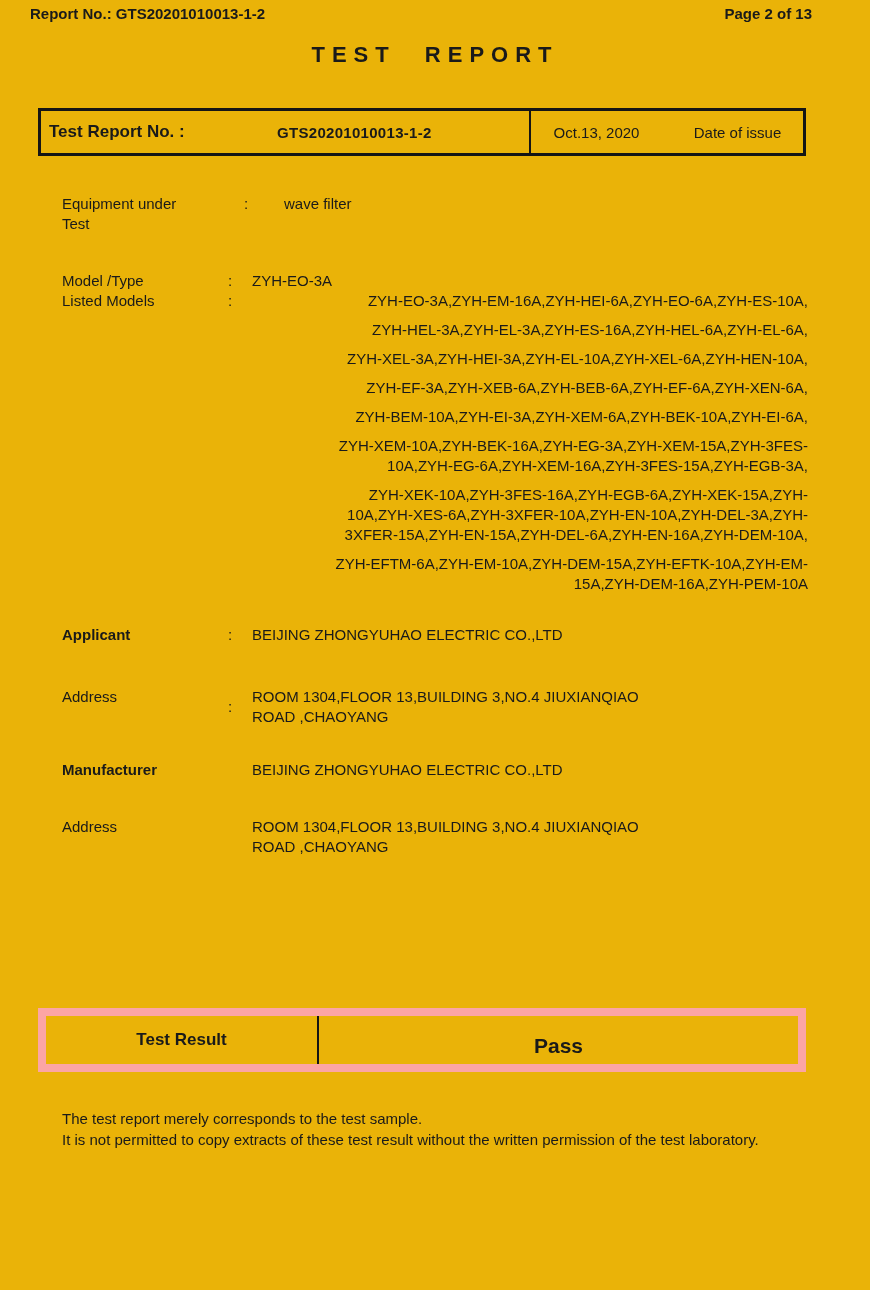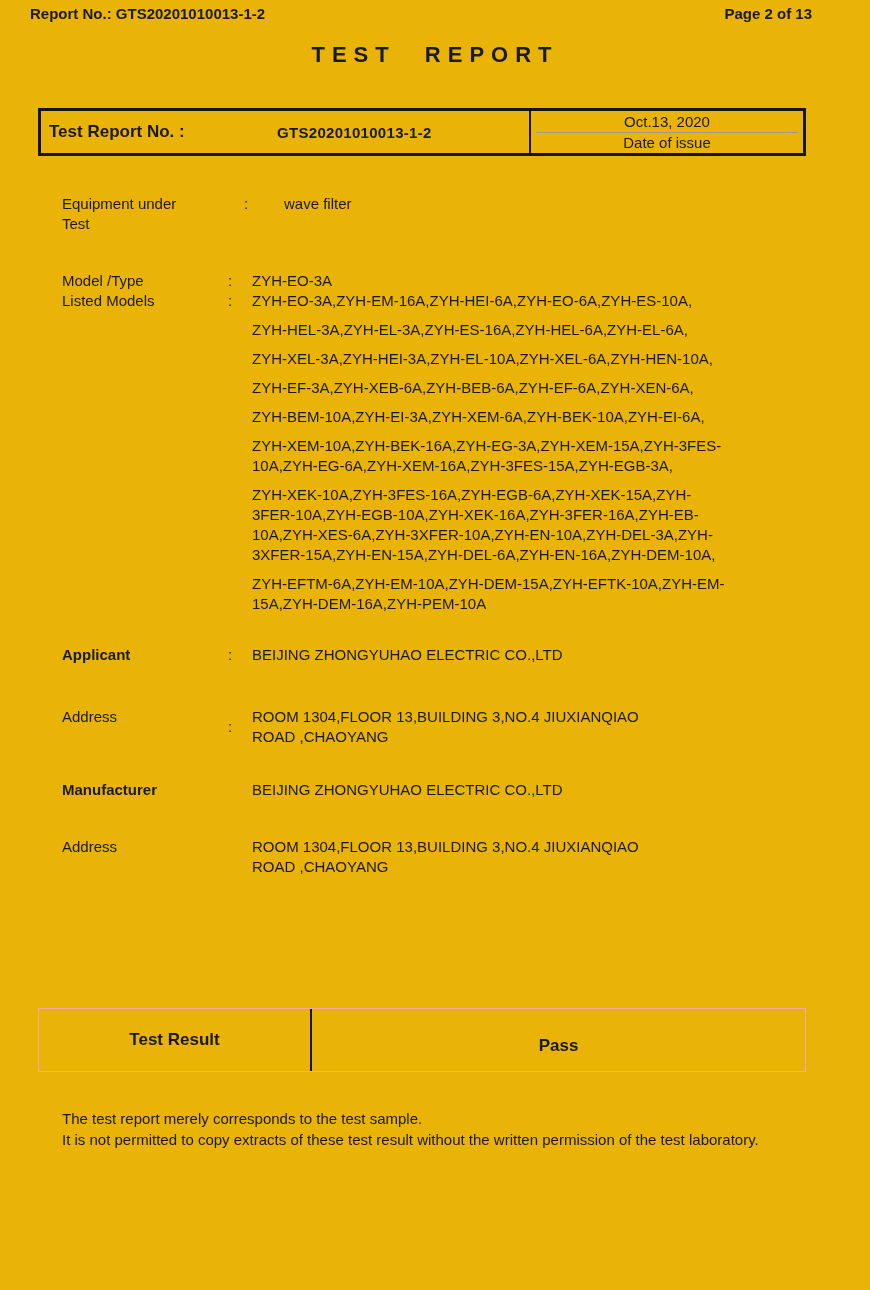--- a/index.html
+++ b/index.html
@@ -20,55 +20,55 @@
     letter-spacing:7px;word-spacing:16px;
   }
   
   .report-table{
     position:absolute;top:108px;left:38px;width:768px;height:48px;
     border:3px solid #151515;box-sizing:border-box;display:flex;
   }
   .rt-left{flex:1;display:flex;align-items:center;padding-left:8px;border-right:2px solid #151515;}
   .rt-label{font-size:17px;font-weight:bold;width:228px;flex:none;}
   .rt-value{font-size:15px;font-weight:bold;letter-spacing:.3px;}
-  .rt-right{width:272px;flex:none;display:flex;flex-direction:column;}
+  .rt-right{width:272px;flex:none;display:flex;flex-direction:row;}
   .rt-date,.rt-issue{flex:1;display:flex;align-items:center;justify-content:center;font-size:15px;}
   .rt-divider{height:1px;background:#9a9a9a;margin:0 5px;}
   
   .info{
     position:absolute;top:194px;left:62px;width:746px;
     font-size:15px;line-height:20px;
   }
   .info-row{display:flex;align-items:flex-start;}
   .info-label{width:166px;flex:none;}
   .info-colon{width:24px;flex:none;}
   .colon-low{padding-top:10px;}
   .info-value{flex:1;}
   .bold{font-weight:bold;}
   .row-equipment{margin-bottom:37px;gap:16px;}
   .row-model{}
   .row-listed{margin-bottom:31px;}
   .row-applicant{margin-bottom:42px;}
   .row-address1{margin-bottom:33px;}
   .row-manufacturer{margin-bottom:37px;}
-  .model-para{margin-bottom:9px;}
+  .model-para{margin-bottom:9px;text-align:right;}
   .model-para:last-child{margin-bottom:0;}
   
   .result-table{
     position:absolute;top:1008px;left:38px;width:768px;height:64px;
-    border:1px solid #fca5a5;box-sizing:border-box;display:flex;
+    border:8px solid #fca5a5;box-sizing:border-box;display:flex;
   }
   .res-left{
     width:271px;flex:none;border-right:2px solid #151515;
     display:flex;align-items:center;justify-content:center;
     font-size:17px;font-weight:bold;
   }
   .res-right{
     flex:1;display:flex;align-items:center;justify-content:center;
-    font-size:17px;font-weight:bold;margin-top:12px;
+    font-size:21px;font-weight:bold;margin-top:12px;
   }
   
   .footer{
     position:absolute;top:1108px;left:62px;width:768px;
     font-size:15px;line-height:21px;
   }
   .footer-justified{text-align:justify;}
 </style>
 </head>
 <body>
@@ -129,21 +129,20 @@
           </div>
           <div class="model-para">
             <div>ZYH-BEM-10A,ZYH-EI-3A,ZYH-XEM-6A,ZYH-BEK-10A,ZYH-EI-6A,</div>
           </div>
           <div class="model-para">
             <div>ZYH-XEM-10A,ZYH-BEK-16A,ZYH-EG-3A,ZYH-XEM-15A,ZYH-3FES-</div>
             <div>10A,ZYH-EG-6A,ZYH-XEM-16A,ZYH-3FES-15A,ZYH-EGB-3A,</div>
           </div>
           <div class="model-para">
             <div>ZYH-XEK-10A,ZYH-3FES-16A,ZYH-EGB-6A,ZYH-XEK-15A,ZYH-</div>
-            <div>3FER-10A,ZYH-EGB-10A,ZYH-XEK-16A,ZYH-3FER-16A,ZYH-EB-</div>
             <div>10A,ZYH-XES-6A,ZYH-3XFER-10A,ZYH-EN-10A,ZYH-DEL-3A,ZYH-</div>
             <div>3XFER-15A,ZYH-EN-15A,ZYH-DEL-6A,ZYH-EN-16A,ZYH-DEM-10A,</div>
           </div>
           <div class="model-para">
             <div>ZYH-EFTM-6A,ZYH-EM-10A,ZYH-DEM-15A,ZYH-EFTK-10A,ZYH-EM-</div>
             <div>15A,ZYH-DEM-16A,ZYH-PEM-10A</div>
           </div>
         </div>
     </div>
 

